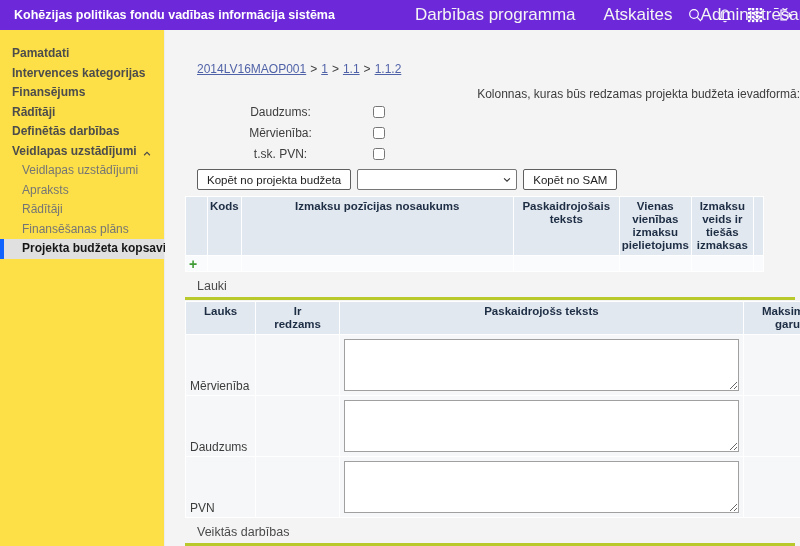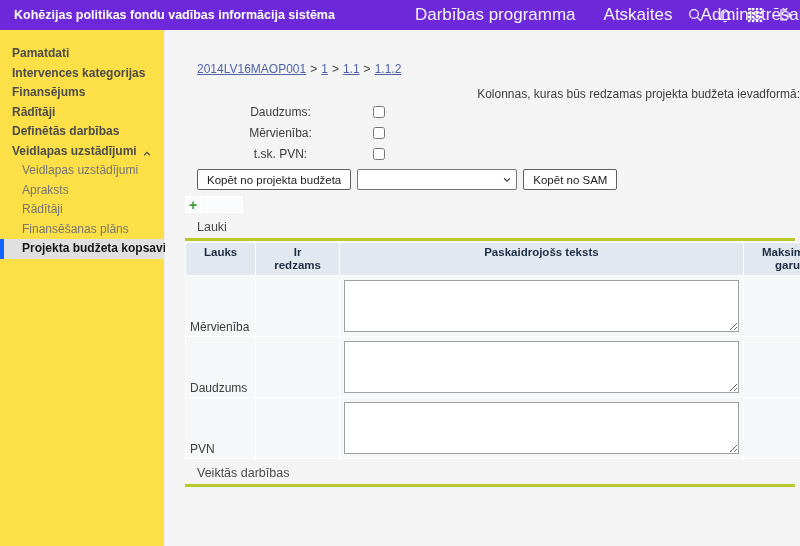--- a/index.html
+++ b/index.html
@@ -211,20 +211,29 @@
         <svg width="10" height="10" viewBox="0 0 12 12">
             <polyline points="2.5,4 6,7.5 9.5,4" fill="none" stroke="#333333" stroke-width="1.3"></polyline>
           </svg>
       </span>
     </span>
     <button class="btn-plain">Kopēt no SAM</button>
   </div>
 
   <table class="cost-table">
     <tbody>
+        <tr>
+      <th style="width:21px"></th>
+      <th style="width:32px">Kods</th>
+      <th style="width:271px">Izmaksu pozīcijas nosaukums</th>
+      <th style="width:105px">Paskaidrojošais teksts</th>
+      <th style="width:64px">Vienas vienības izmaksu pielietojums</th>
+      <th style="width:61px">Izmaksu veids ir tiešās izmaksas</th>
+      <th style="width:9px"></th>
+    </tr>
     <tr>
       <td class="plus-cell">+</td>
       <td></td>
       <td></td>
       <td></td>
       <td></td>
       <td></td>
       <td></td>
     </tr>
   </tbody>

